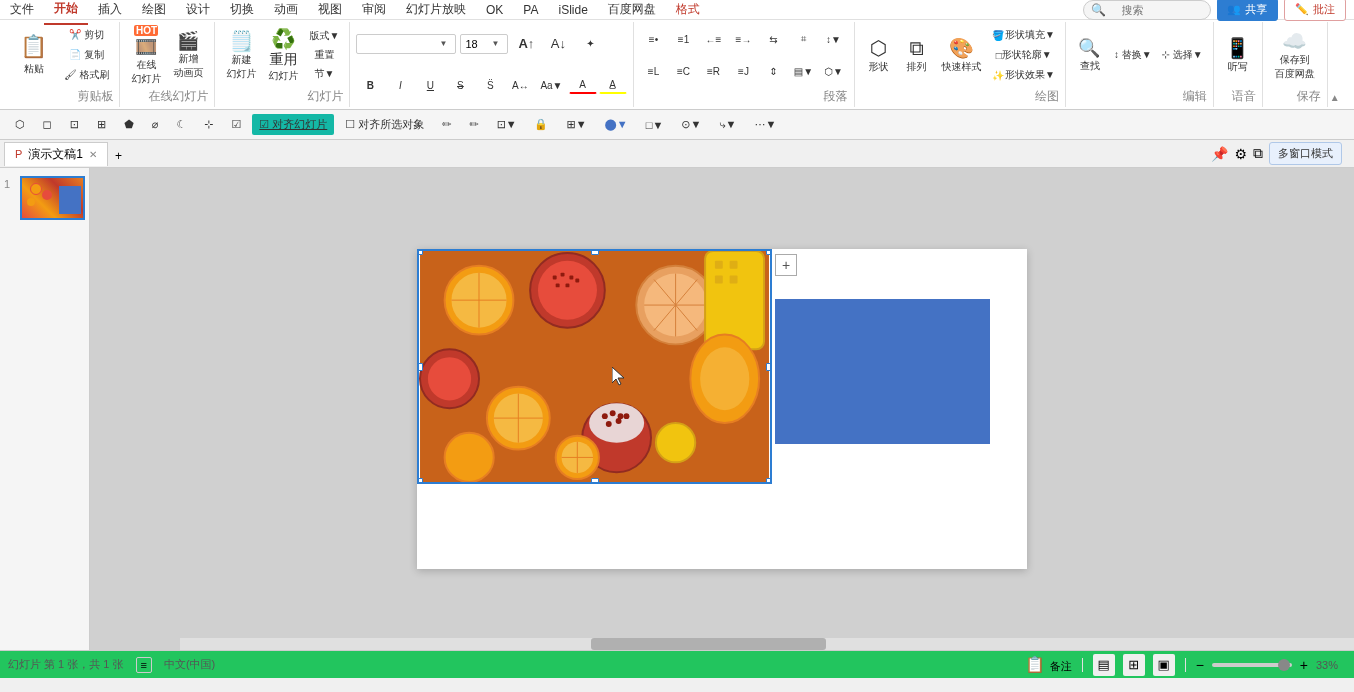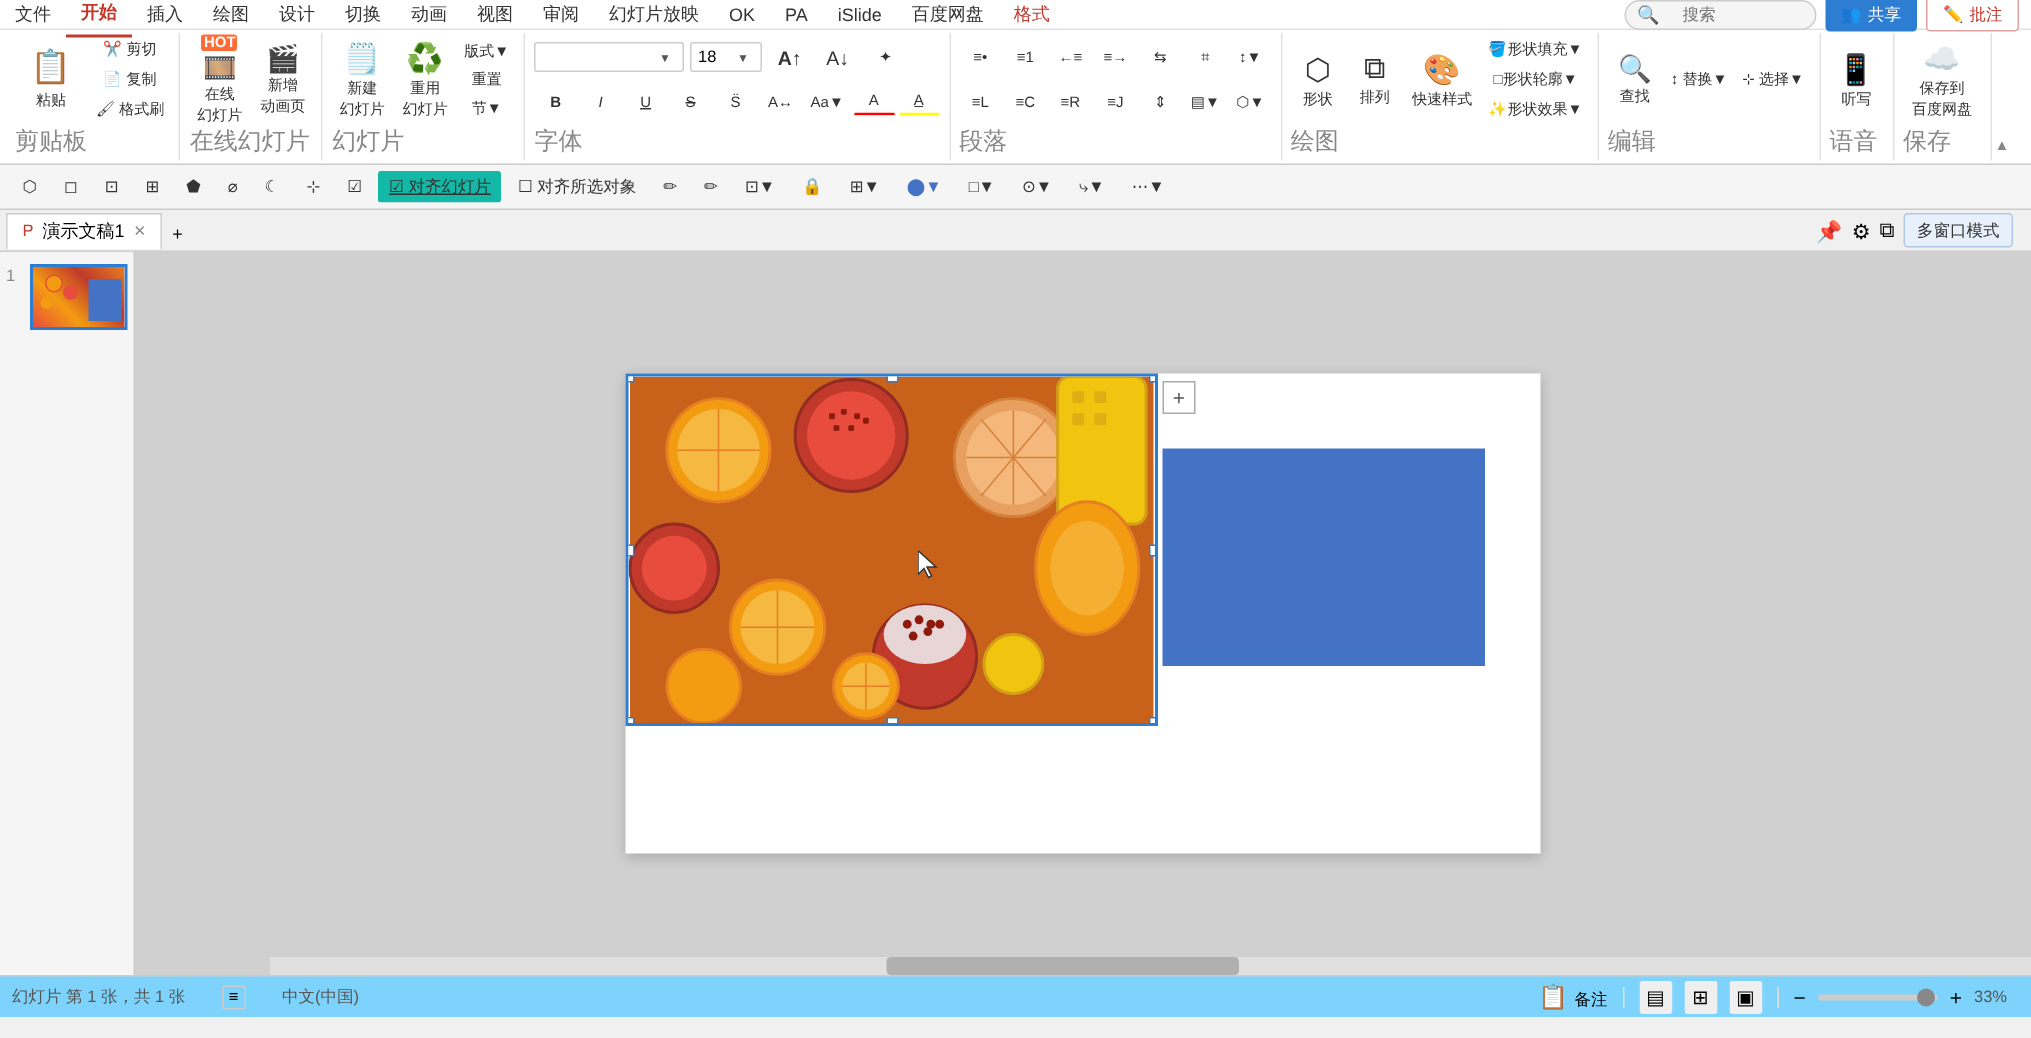--- a/index.html
+++ b/index.html
@@ -29,23 +29,23 @@
       display: flex;
       flex-direction: column;
       align-items: stretch;
       border-right: 1px solid #e0e0e0;
       padding: 2px 6px;
       min-width: fit-content;
     }
     .ribbon-group:last-child { border-right: none; }
 
     .ribbon-group-label {
-      font-size: 16px;
+      font-size: 12px;
       color: #888;
-      text-align: left;
+      text-align: right;
       margin-top: auto;
       padding-top: 2px;
     }
 
     .ribbon-row {
       display: flex;
       align-items: center;
       gap: 2px;
       flex: 1;
     }
@@ -266,28 +266,28 @@
     .handle-tr { top: -4px; right: -4px; cursor: ne-resize; }
     .handle-ml { top: calc(50% - 4px); left: -4px; cursor: w-resize; }
     .handle-mr { top: calc(50% - 4px); right: -4px; cursor: e-resize; }
     .handle-bl { bottom: -4px; left: -4px; cursor: sw-resize; }
     .handle-bm { bottom: -4px; left: calc(50% - 4px); cursor: s-resize; }
     .handle-br { bottom: -4px; right: -4px; cursor: se-resize; }
 
     
     .status-bar {
       height: 28px;
-      background: #7dd3fc;
+      background: #22c55e;
       border-top: 1px solid #ccc;
       display: flex;
       align-items: center;
       padding: 0 8px;
       font-size: 11px;
       color: #555;
-      gap: 24px;
+      gap: 12px;
     }
 
     .status-right {
       margin-left: auto;
       display: flex;
       align-items: center;
       gap: 8px;
     }
 
     .zoom-slider {
@@ -466,21 +466,21 @@
 
   <div class="ribbon-group">
     <div class="ribbon-row">
       <div class="ribbon-btn">
         <div style="font-size:20px;">🗒️</div>
         <div style="font-size:10px;">新建</div>
         <div style="font-size:10px;">幻灯片</div>
       </div>
       <div class="ribbon-btn">
         <div style="font-size:20px;">♻️</div>
-        <div style="font-size:10px;font-family:Liberation Serif, serif;">重用</div>
+        <div style="font-size:14px;font-family:Liberation Serif, serif;">重用</div>
         <div style="font-size:10px;">幻灯片</div>
       </div>
       <div style="display:flex; flex-direction:column; gap:1px; align-items:center; justify-content:center;">
         <div class="ribbon-btn-small" style="font-size:10px;">版式▼</div>
         <div class="ribbon-btn-small" style="font-size:10px;">重置</div>
         <div class="ribbon-btn-small" style="font-size:10px;">节▼</div>
       </div>
     </div>
     <div class="ribbon-group-label">幻灯片</div>
   </div>
@@ -503,21 +503,20 @@
       <button class="ribbon-btn-small" style="font-weight:bold;">B</button>
       <button class="ribbon-btn-small" style="font-style:italic;">I</button>
       <button class="ribbon-btn-small" style="text-decoration:underline;">U</button>
       <button class="ribbon-btn-small" style="text-decoration:line-through;">S</button>
       <button class="ribbon-btn-small">S̈</button>
       <button class="ribbon-btn-small">A↔</button>
       <button class="ribbon-btn-small">Aa▼</button>
       <button class="ribbon-btn-small" style="border-bottom:2px solid #ff0000;">A</button>
       <button class="ribbon-btn-small" style="border-bottom:2px solid #ffff00;">A̲</button>
     </div>
-    <div class="ribbon-group-label">字体</div>
   </div>
 
   <div class="ribbon-group">
     <div class="ribbon-row" style="gap:2px; margin-bottom:2px;">
       <button class="ribbon-btn-small">≡•</button>
       <button class="ribbon-btn-small">≡1</button>
       <button class="ribbon-btn-small">←≡</button>
       <button class="ribbon-btn-small">≡→</button>
       <button class="ribbon-btn-small">⇆</button>
       <button class="ribbon-btn-small">⌗</button>

